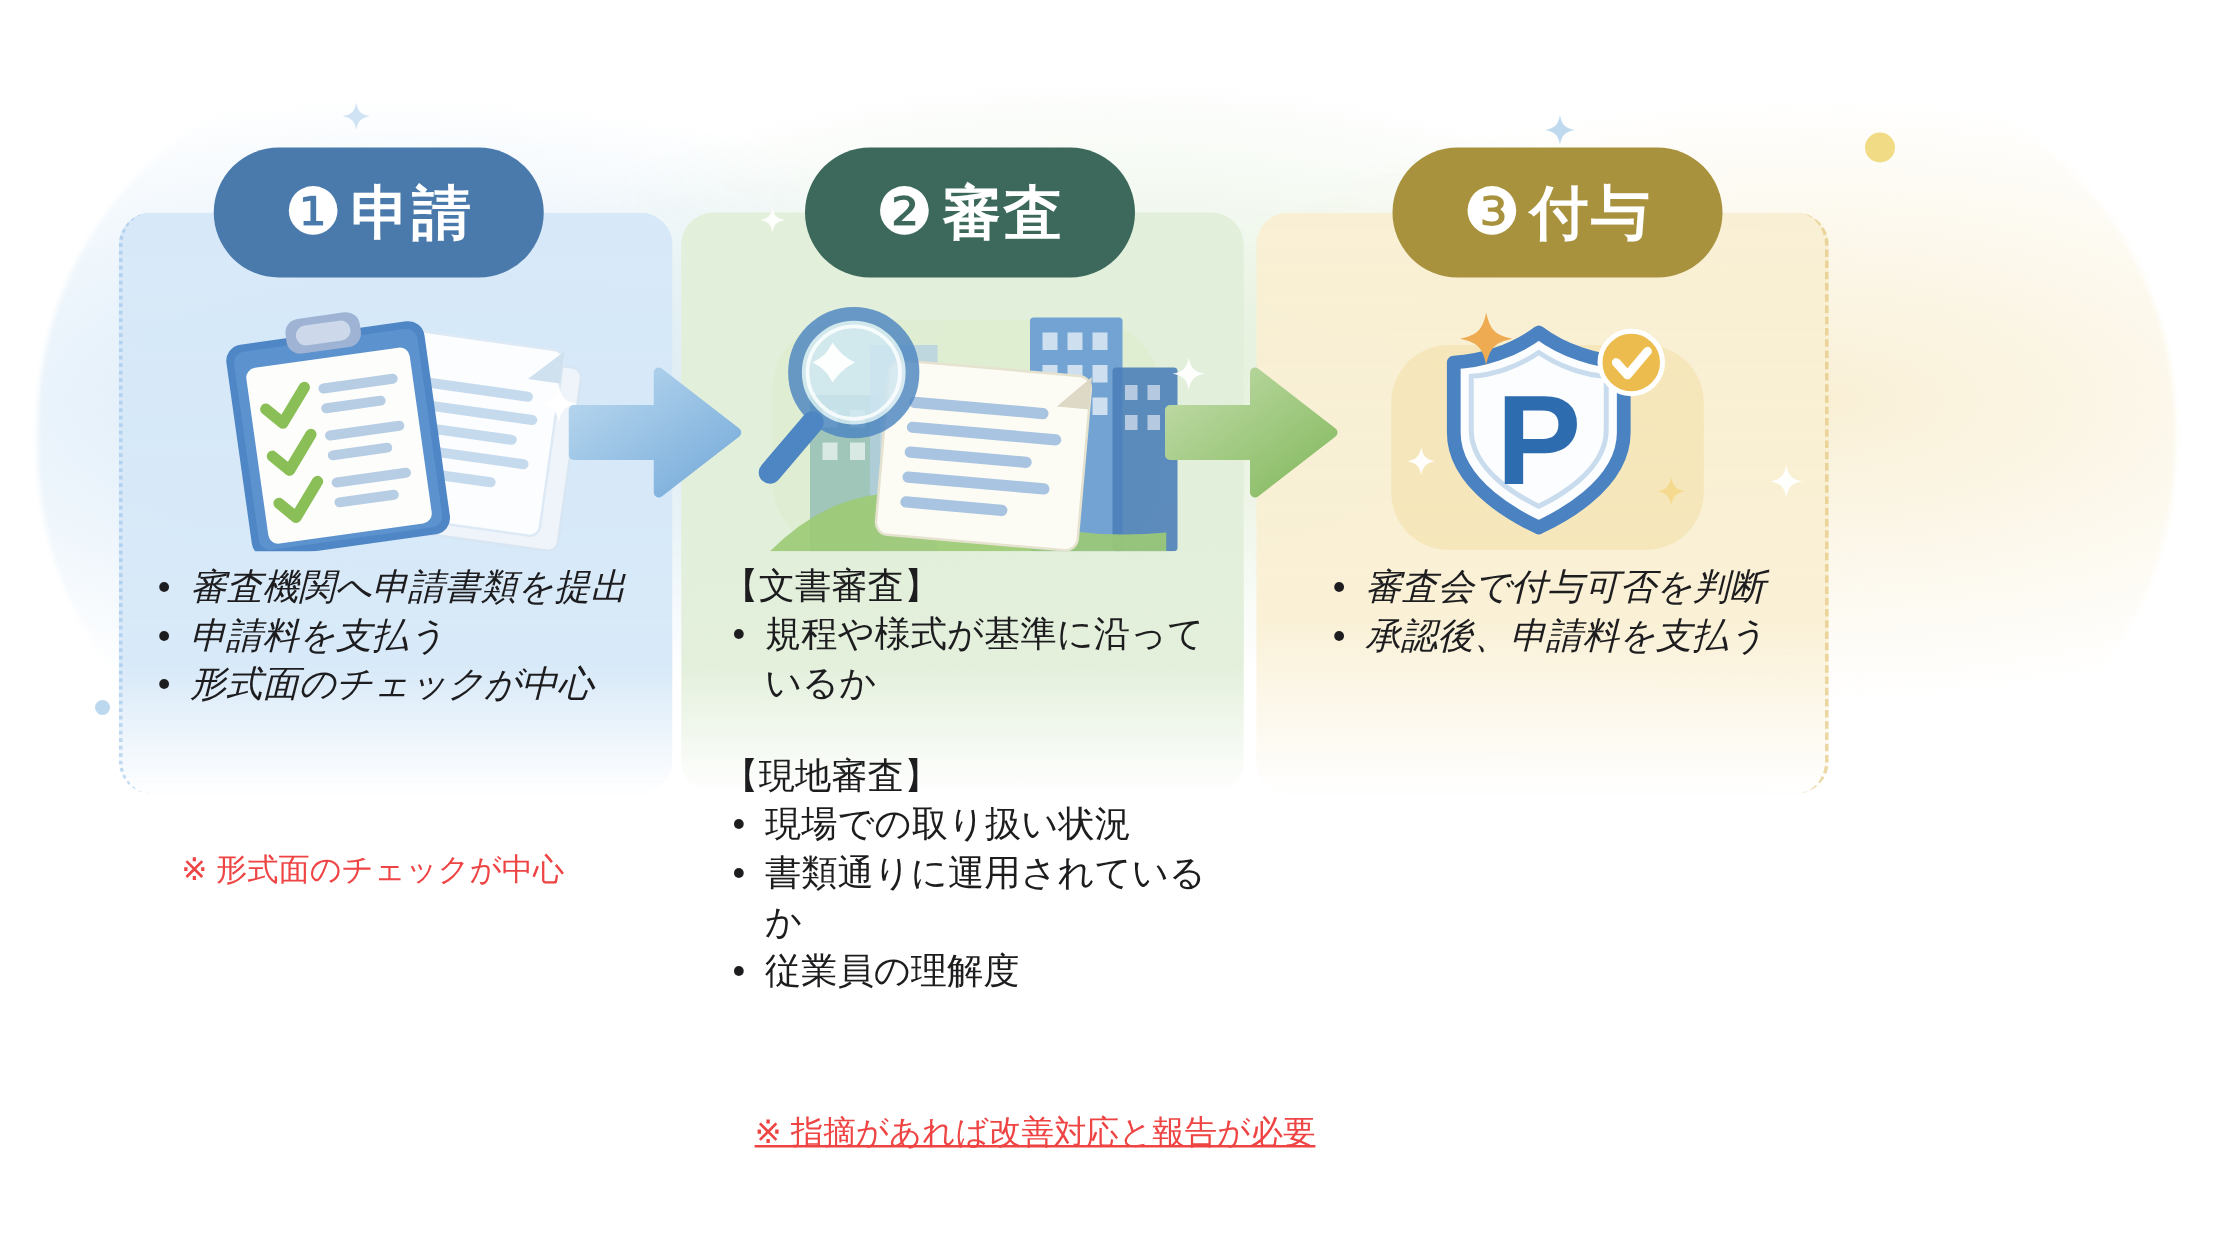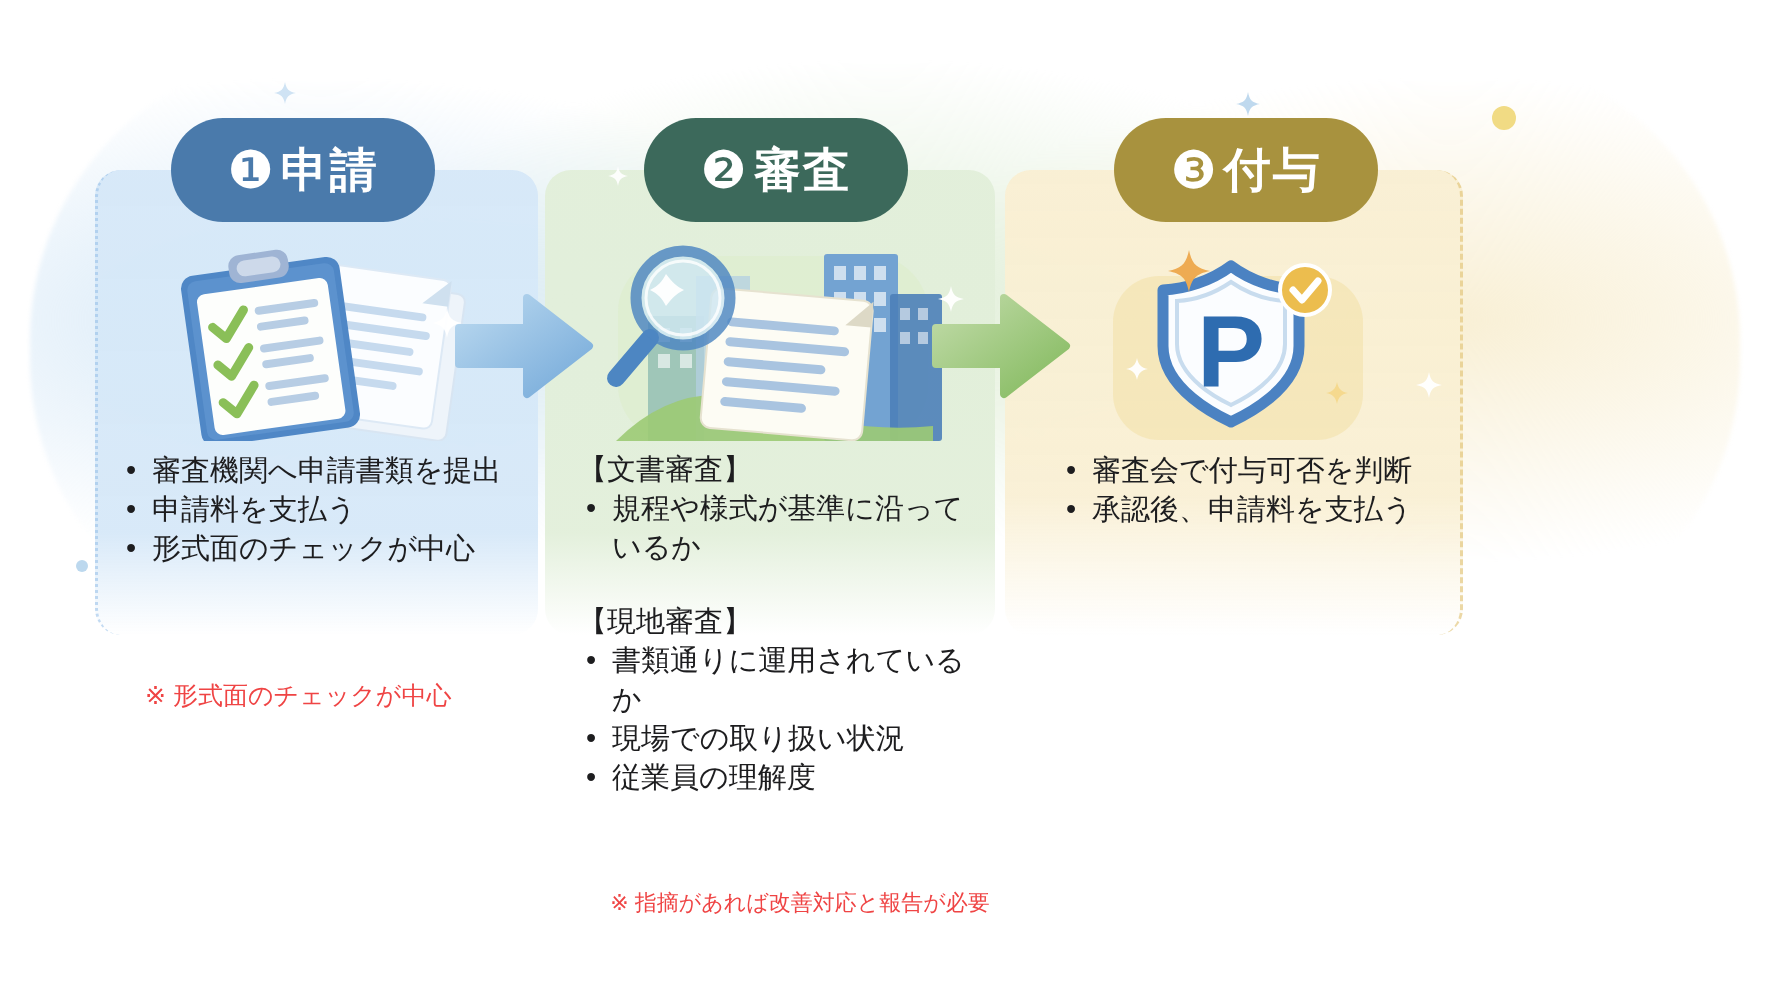--- a/index.html
+++ b/index.html
@@ -42,30 +42,30 @@
   .ill-2{left:588px;top:236px;width:370px;height:205px;}
   .ill-3{left:1085px;top:240px;width:305px;height:200px;}
   
   .arrow{position:absolute;top:286px;width:142px;height:120px;z-index:6;}
   .arrow-1{left:453px;}
   .arrow-2{left:930px;}
   
   .bullets{margin:0;padding:0;list-style:none;font-size:29px;line-height:39px;color:#1d1d1f;}
   .bullets li{position:relative;padding-left:34px;}
   .bullets li::before{content:"\2022";position:absolute;left:8px;}
-  .list-abs{position:absolute;z-index:4;}
+  .list-abs{position:absolute;z-index:4;font-style:italic;}
   .list-1{left:118px;top:451px;width:402px;}
   .list-3{left:1058px;top:451px;width:392px;}
   .col2-text{position:absolute;left:578px;top:450px;width:392px;z-index:4;
     font-size:29px;line-height:39px;color:#1d1d1f;}
   .col2-section-2{margin-top:35px;}
   .section-heading{font-size:29px;line-height:39px;}
   .note{position:absolute;z-index:4;color:#ef4444;margin-left:42px;}
   .note-1{left:103px;top:679px;font-size:25px;}
-  .footer-note{left:428px;top:888px;width:660px;text-align:center;font-size:22px;}
+  .footer-note{left:456px;top:888px;width:660px;text-align:center;font-size:26px;text-decoration:underline;}
   
   .sparkle{position:absolute;z-index:4;}
   .dot{position:absolute;border-radius:50%;z-index:4;}
   .dot-yellow{left:1492px;top:106px;width:24px;height:24px;background:#f1db84;}
   .dot-blue{left:76px;top:560px;width:12px;height:12px;background:#bcd8ee;}
 </style>
 </head>
 <body>
 
 <div class="canvas">
@@ -226,22 +226,22 @@
   <div class="col2-text">
     <div class="col2-section">
       <div class="section-heading">【文書審査】</div>
       <ul class="bullets">
         <li>規程や様式が基準に沿っているか</li>
       </ul>
     </div>
     <div class="col2-section col2-section-2">
       <div class="section-heading">【現地審査】</div>
       <ul class="bullets">
+        <li>現場での取り扱い状況</li>
         <li>書類通りに運用されているか</li>
-        <li>現場での取り扱い状況</li>
         <li>従業員の理解度</li>
       </ul>
     </div>
   </div>
 
   <ul class="bullets list-abs list-3">
     <li>審査会で付与可否を判断</li>
     <li>承認後、申請料を支払う</li>
   </ul>
 

